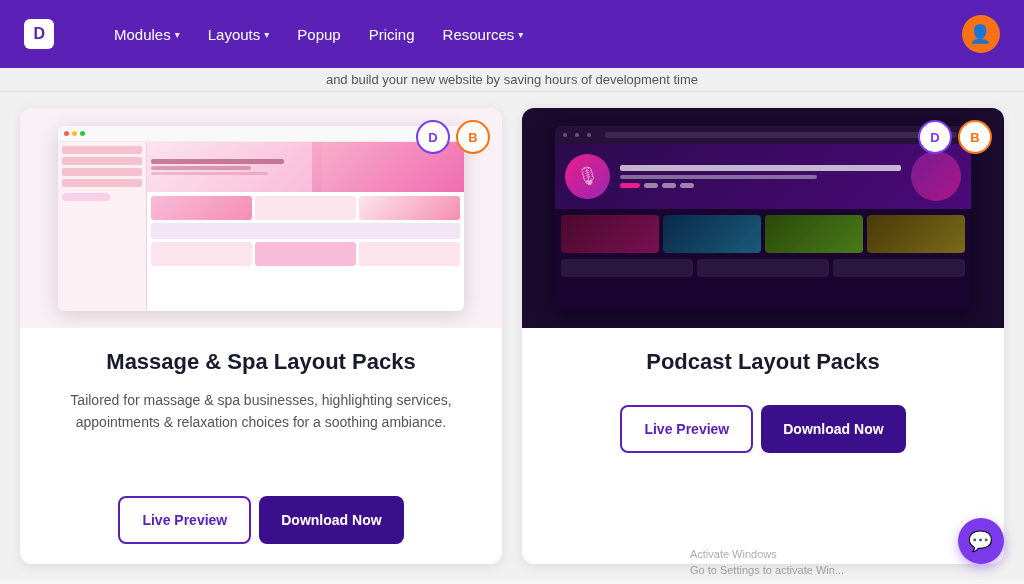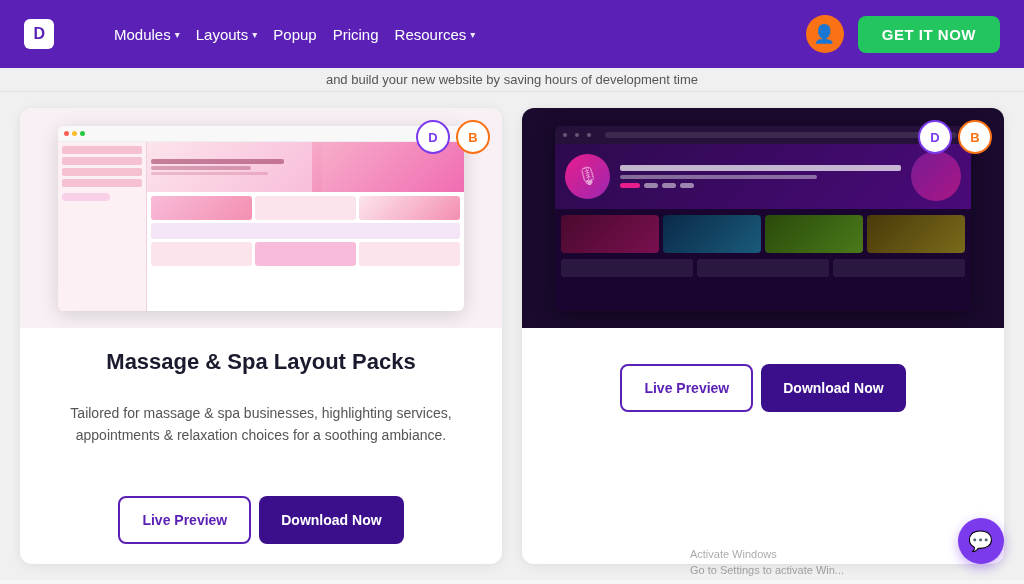--- a/index.html
+++ b/index.html
@@ -38,21 +38,21 @@
       height: 30px;
       display: flex;
       align-items: center;
       justify-content: center;
       font-weight: 900;
       font-size: 16px;
     }
     .navbar-nav {
       display: flex;
       align-items: center;
-      gap: 16px;
+      gap: 28px;
       margin-left: 60px;
       flex: 1;
     }
     .nav-item {
       color: white;
       font-size: 15px;
       font-weight: 500;
       cursor: pointer;
       display: flex;
       align-items: center;
@@ -341,21 +341,21 @@
       padding: 20px 24px;
       display: flex;
       flex-direction: column;
       flex: 1;
     }
     .card-title {
       font-size: 22px;
       font-weight: 800;
       color: #1a1a2e;
       text-align: center;
-      margin-bottom: 25px;
+      margin-bottom: 12px;
       line-height: 1.3;
     }
     .card-desc {
       font-size: 14px;
       color: #555;
       text-align: center;
       line-height: 1.6;
       flex: 1;
     }
     .card-actions {
@@ -442,21 +442,20 @@
       <span>Pricing</span>
     </span>
     <span class="nav-item">
       <span>Resources</span>
       <span class="caret">▾</span>
     </span>
   </nav>
 
   <div class="navbar-actions">
     <div class="user-avatar">👤</div>
-    <button class="get-it-now-btn">GET IT NOW</button>
   </div>
 </nav>
 
 <div class="top-hint">
   <span>and build your new website by saving hours of development time</span>
 </div>
 
 <div class="main-content">
 
   <div class="card">
@@ -554,20 +553,21 @@
           </div>
         </div>
       </div>
 
       <div class="badge-row">
         <div class="badge-circle">D</div>
         <div class="badge-circle orange">B</div>
       </div>
     </div>
     <div class="card-body">
+      <div class="card-title">Podcast Layout Packs</div>
       <div class="card-actions">
         <button class="btn-outline">Live Preview</button>
         <button class="btn-solid">Download Now</button>
       </div>
     </div>
   </div>
 
 </div>
 
 <div class="win-watermark">

